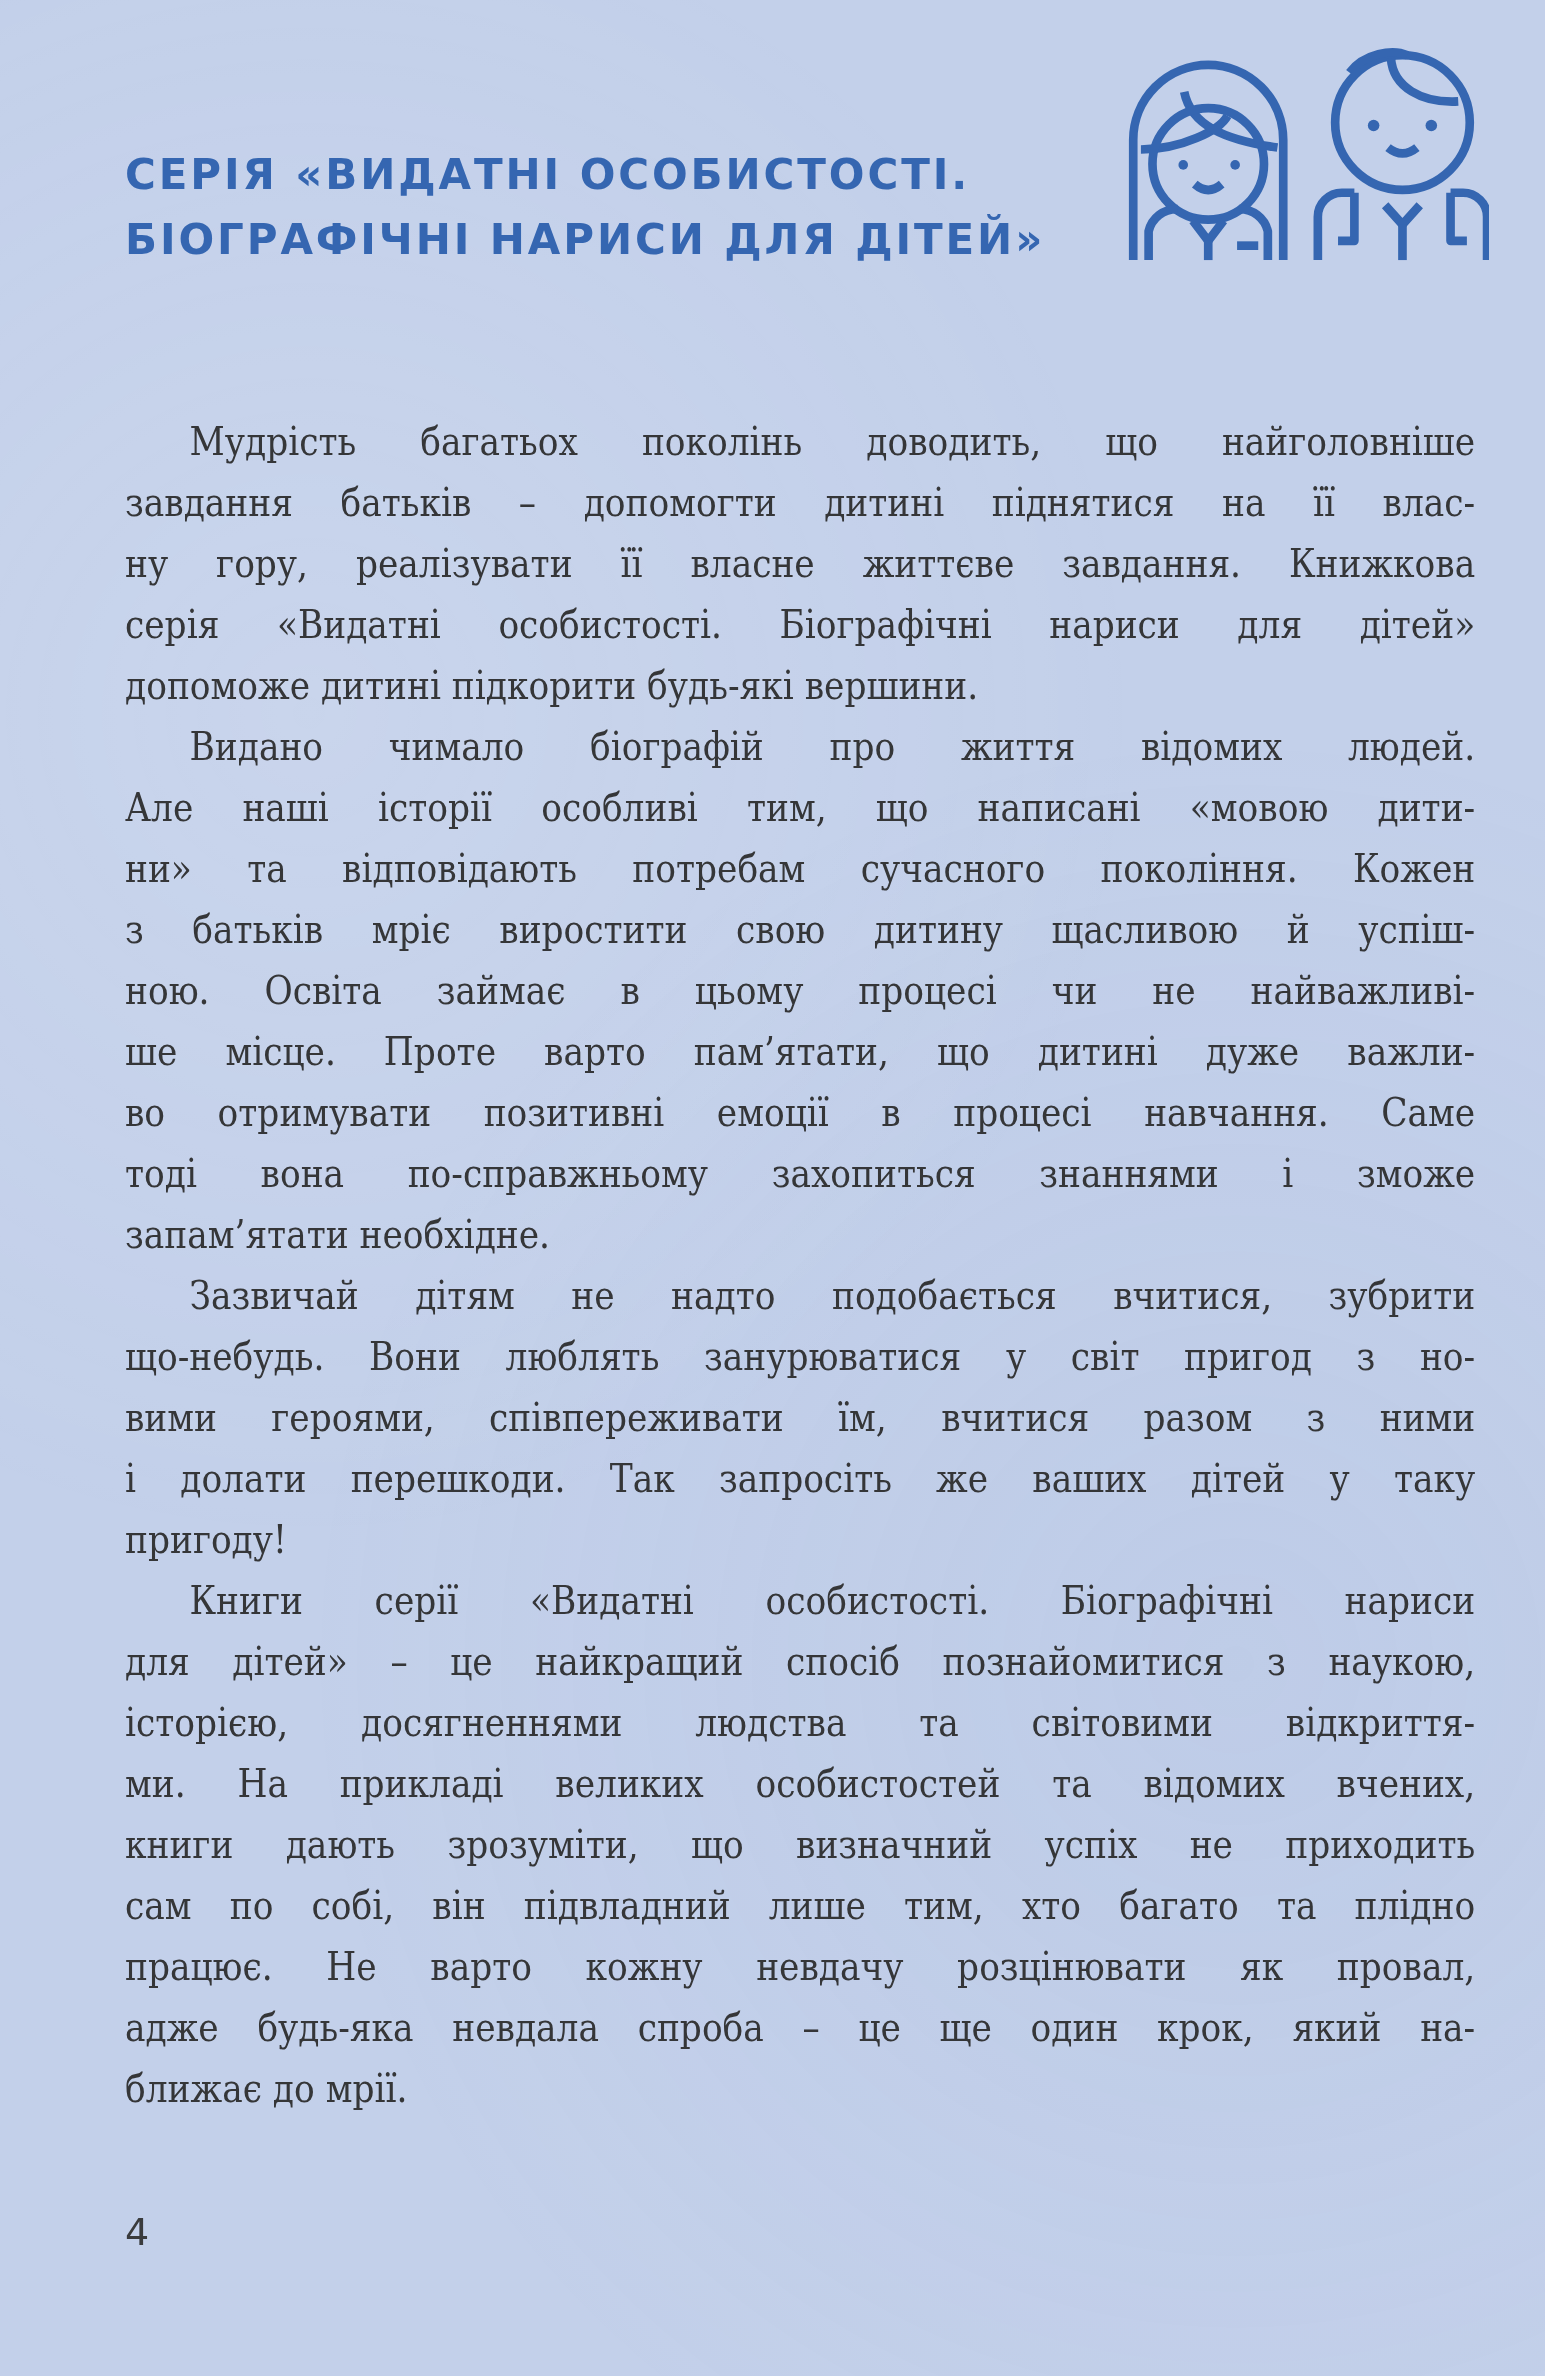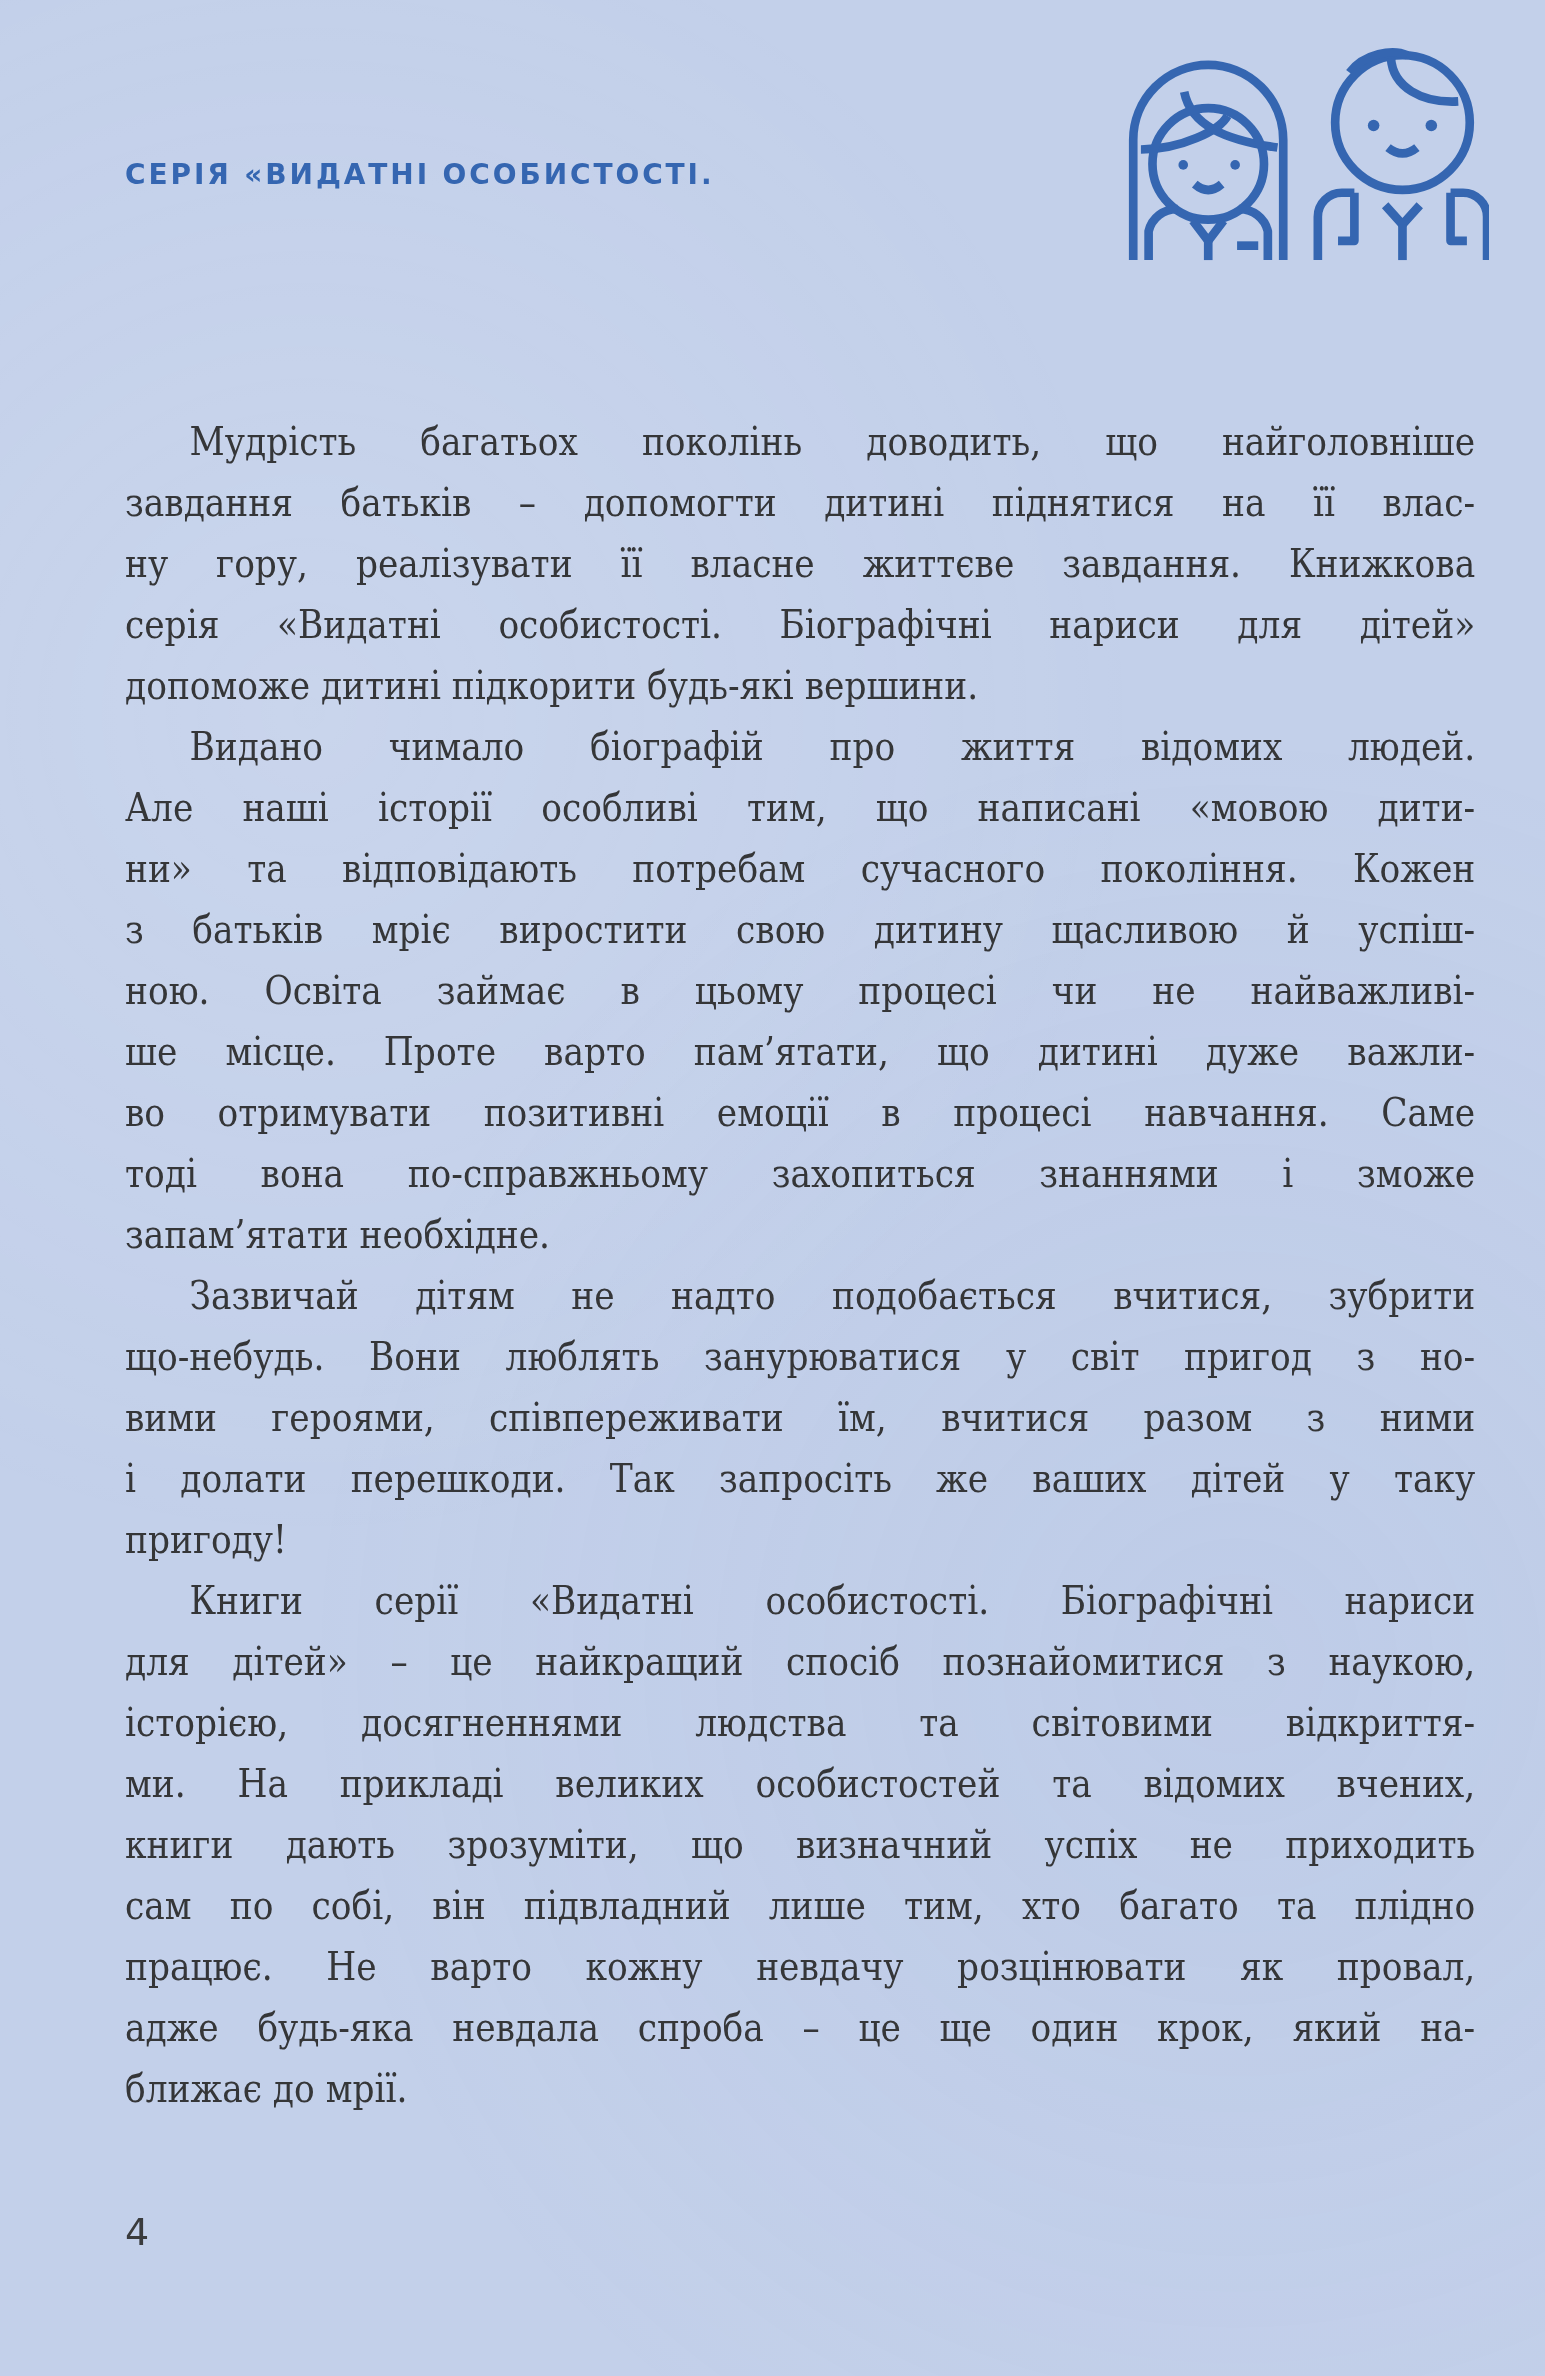--- a/index.html
+++ b/index.html
@@ -9,21 +9,21 @@
     background-image:
       radial-gradient(circle at 20% 30%, rgba(255,255,255,0.10) 0, rgba(255,255,255,0) 40%),
       radial-gradient(circle at 80% 70%, rgba(150,170,210,0.10) 0, rgba(150,170,210,0) 45%);
     position: relative;
     font-family: "DejaVu Serif", "Liberation Serif", serif;
   }
   .header-title {
     position: absolute; left: 125px; top: 142px;
     font-family: "DejaVu Sans", "Liberation Sans", sans-serif;
     font-weight: bold; color: #3566b1;
-    font-size: 28px; letter-spacing: 2.9px; line-height: 65px;
+    font-size: 42px; letter-spacing: 2.9px; line-height: 65px;
   }
   .header-title div { white-space: nowrap; }
   .kids-illustration {
     position: absolute; left: 1114px; top: 34px; width: 375px; height: 231px;
   }
   .body-text {
     position: absolute; left: 125px; top: 411px; width: 1350px;
     color: #353638; font-size: 40px; line-height: 61px;
     transform: scaleX(0.86); transform-origin: left top;
   }
@@ -34,20 +34,21 @@
     position: absolute; left: 125px; top: 2210px;
     font-family: "DejaVu Sans", "Liberation Sans", sans-serif;
     font-size: 38px; color: #3a3b3d;
   }
 </style>
 </head>
 <body>
 
 <div class="header-title">
   <div>СЕРІЯ «ВИДАТНІ ОСОБИСТОСТІ.</div>
+  <div>БІОГРАФІЧНІ НАРИСИ ДЛЯ ДІТЕЙ»</div>
 </div>
 
 <div class="kids-illustration">
   <svg width="375" height="231" viewBox="0 0 390 240" fill="none" stroke="#3566b1" stroke-width="9" stroke-linecap="butt" stroke-linejoin="round">
 
     <g>
 
       <path d="M20 235 V110 A78 78 0 0 1 176 110 V235"></path>
 
       <path d="M28 120 C70 120 110 100 118 85"></path>

